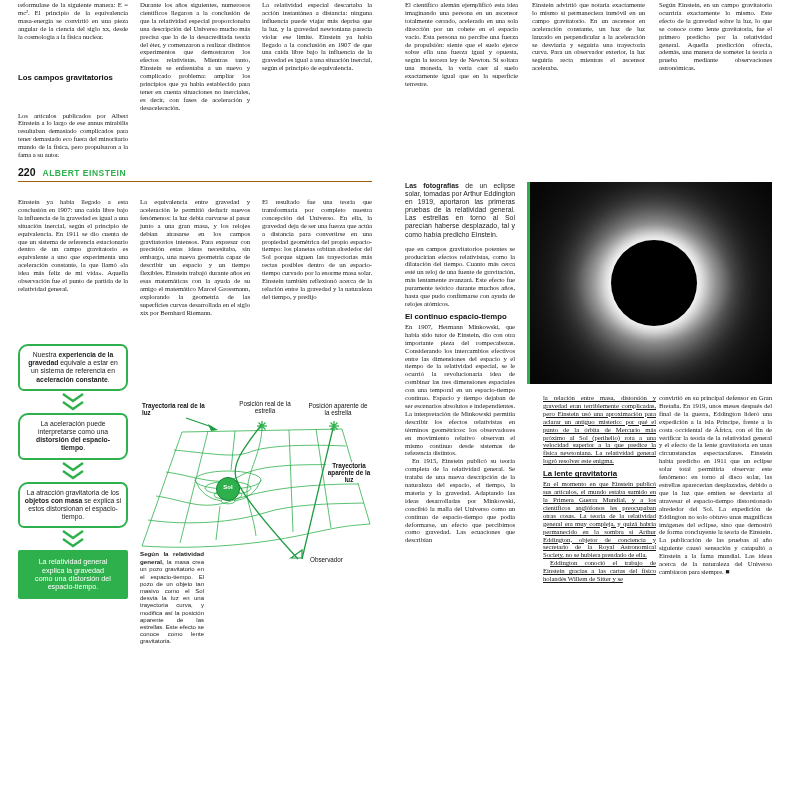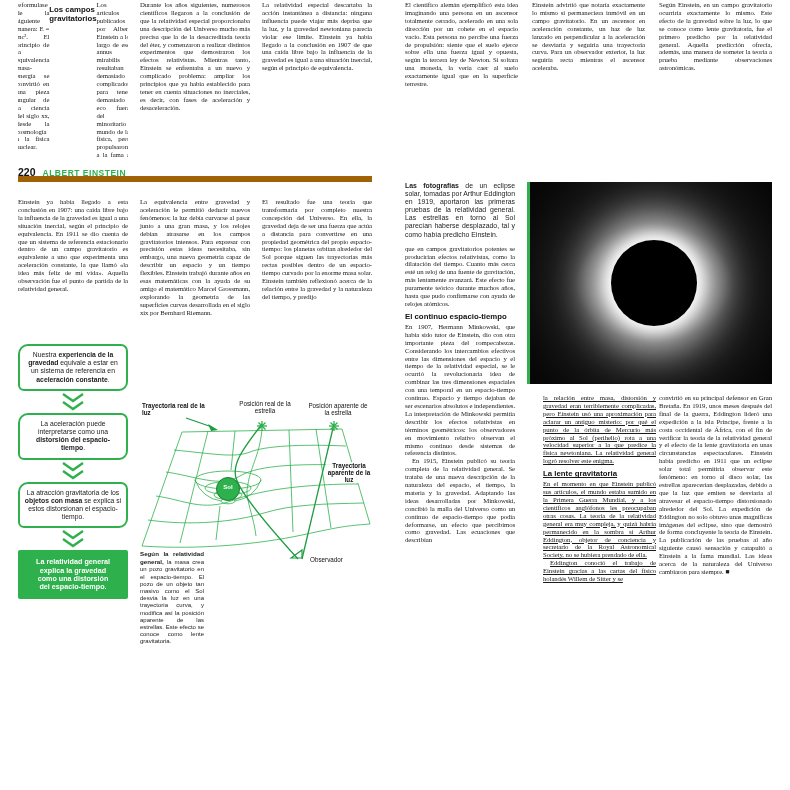--- a/index.html
+++ b/index.html
@@ -9,40 +9,40 @@
   #screen{position:relative;width:790px;height:790px;background:#fff;overflow:hidden;}
 
   
   .txt{font-size:6.8px;line-height:7.9px;text-align:justify;letter-spacing:-0.1px;}
   .txt + .txt{text-indent:7px;}
   .colhead{font-family:"Liberation Sans",sans-serif;font-weight:bold;font-size:7.8px;line-height:9px;margin:4px 0 2px;color:#111;}
 
   
   .strip{position:absolute;left:0;top:0;width:790px;height:161px;overflow:hidden;}
   .scol{position:absolute;bottom:2px;height:158px;width:110px;overflow:hidden;
-        display:flex;flex-direction:row;justify-content:center;}
+        display:flex;flex-direction:column;justify-content:space-between;}
   .s1{left:18px}.s2{left:140px}.s3{left:262px}
   .s4{left:405px;width:113px}.s5{left:532px;width:113px}.s6{left:659px;width:113px}
 
   
   .page{position:absolute;top:166px;}
   #pageL{left:18px;width:354px;height:470px;}
   #pageR{left:405px;width:367px;height:470px;}
-  .phead{display:flex;align-items:baseline;border-bottom:6px solid #a16207;padding-bottom:3px;height:16px;gap:7px;}
+  .phead{display:flex;align-items:baseline;border-bottom:1px solid #a16207;padding-bottom:3px;height:16px;gap:7px;}
   .phead.right{justify-content:flex-end;}
   .pnum{font-family:"Liberation Sans",sans-serif;font-weight:bold;font-size:10.5px;color:#111;}
   .ptitle{font-family:"Liberation Sans",sans-serif;font-weight:bold;font-size:8.5px;letter-spacing:0.5px;color:var(--g);text-align:center;}
   .pbody{position:relative;margin-top:16px;height:446px;}
   .acol{position:absolute;top:0;width:110px;}
 
   
   .flow{position:absolute;left:0;top:146px;width:110px;display:flex;flex-direction:column;align-items:center;}
   .fbox{width:110px;border:2px solid var(--g);border-radius:10px 7px 9px 6px;padding:5px 4px;
         font-family:"Liberation Sans",sans-serif;font-size:6.8px;line-height:8.2px;text-align:center;color:#222;}
-  .fbox.solid{background:var(--g);border:none;border-radius:2px;color:#fff;font-weight:bold;padding:8px 16px;font-size:7.2px;}
+  .fbox.solid{background:var(--g);border:none;border-radius:2px;color:#fff;font-weight:normal;padding:8px 16px;font-size:7.2px;}
   .farrow{height:22px;display:flex;align-items:center;justify-content:center;}
 
   
   .diagram{position:absolute;left:122px;top:206px;width:232px;height:240px;}
   .diagram svg.mesh{position:absolute;left:0;top:10px;width:232px;height:160px;}
   .dlab{position:absolute;font-family:"Liberation Sans",sans-serif;font-size:6.3px;line-height:7px;color:#111;text-align:center;}
   .dlab.bold{font-weight:bold;}
   .dlab.left{text-align:left;}
   .dlab.bg{background:rgba(255,255,255,0.88);padding:0 1px;}
   .star{position:absolute;width:10px;height:10px;}

